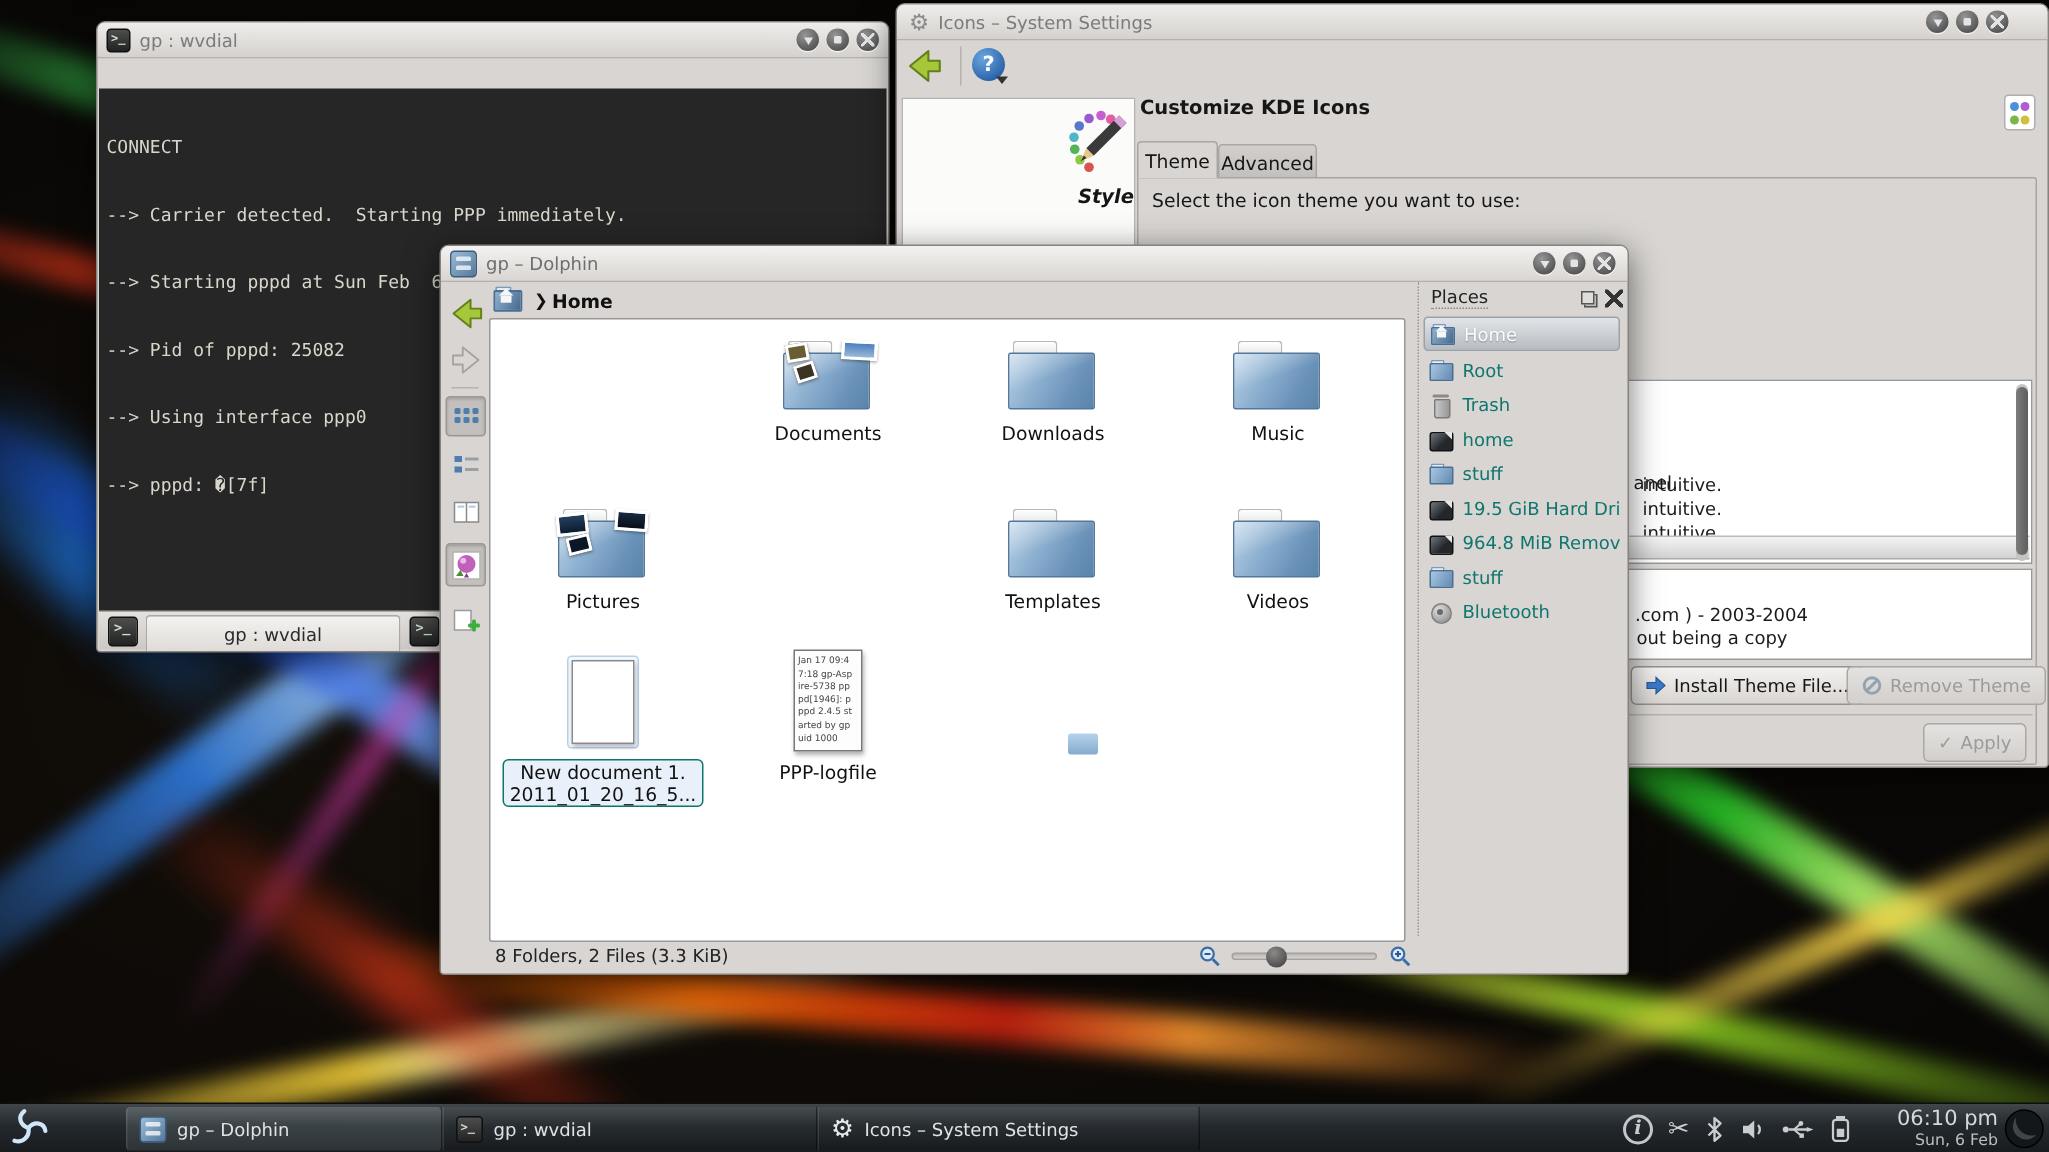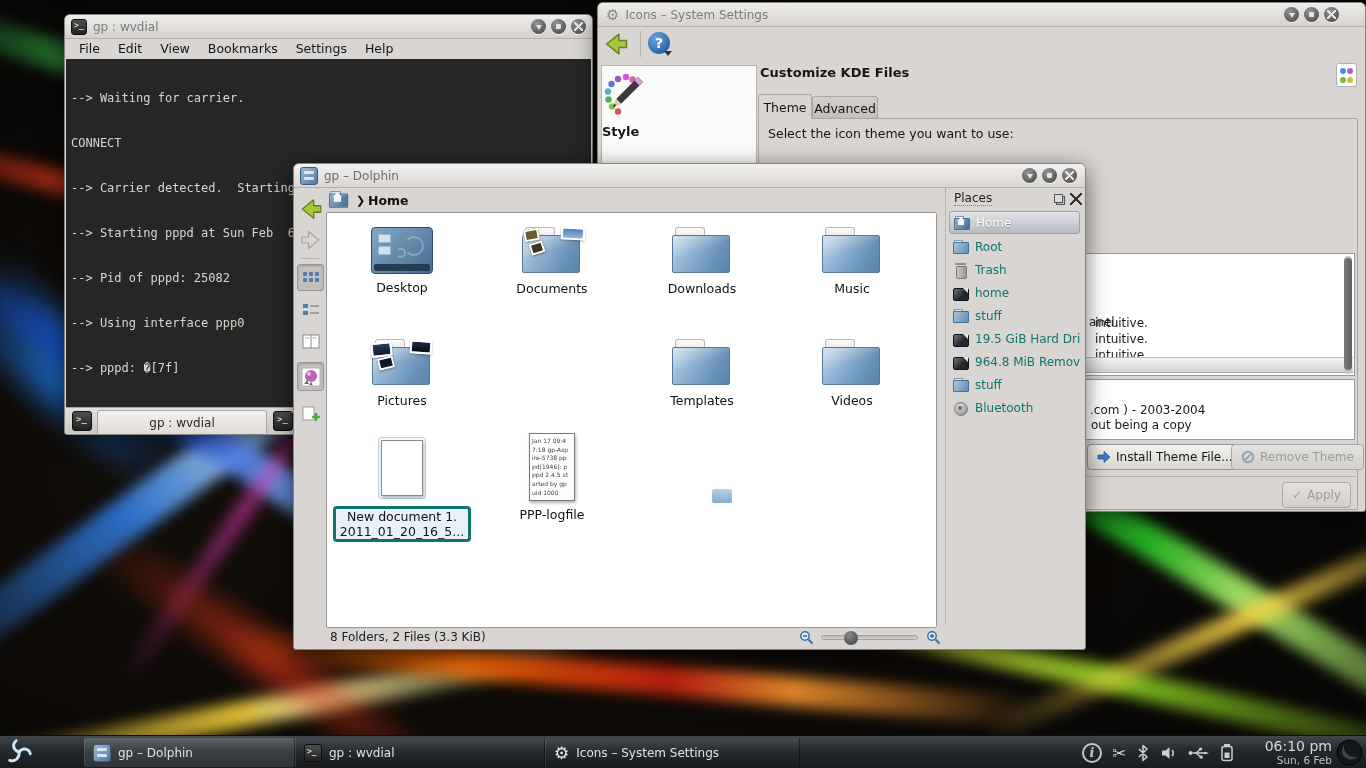--- a/index.html
+++ b/index.html
@@ -74,21 +74,21 @@
   #settings { left:597px; top:2px; width:769px; height:510px; z-index:20; }
   #settings .gear { font-size:15px; color:#8a8a8a; margin-left:8px; }
   .toolbtn { position:absolute; display:flex; align-items:center; justify-content:center; }
   .helpbtn { width:22px; height:22px; border-radius:50%;
     background:radial-gradient(circle at 35% 30%, #6aa6e0, #2a62a8 75%);
     color:#fff; font-weight:bold; font-size:14px; text-align:center; line-height:22px; }
   .caret-down { width:0; height:0; border-left:4px solid transparent; border-right:4px solid transparent;
     border-top:5px solid #333; }
   #settings .sidebar { position:absolute; left:3px; top:62px; width:156px; bottom:3px;
     background:#fbfbfa; border:1px solid #b5b2af; }
-  #settings .styleitem { position:absolute; left:0; right:0; top:6px; text-align:left; }
+  #settings .styleitem { position:absolute; left:0; right:0; top:6px; text-align:right;font-style:italic; }
   #settings .stylelabel { font-size:13px; font-weight:bold; color:#161616; margin-top:2px; }
   #settings .kheader { font-size:13px; font-weight:bold; color:#161616; }
   .tab { position:absolute; font-size:12.5px; color:#161616; text-align:center;
     border:1px solid #a8a5a2; }
   .tab.active { background:#d8d5d2; border-bottom:1px solid #d8d5d2; border-radius:3px 3px 0 0; z-index:3; }
   .tab.inactive { background:linear-gradient(#d2cfcc,#c2bfbc); border-radius:3px 3px 0 0; z-index:1; }
   #settings .panel { position:absolute; left:160px; top:115px; width:600px; height:392px;
     border:1px solid #a8a5a2; border-radius:0 2px 2px 2px; background:#d8d5d2; z-index:2; }
   .whitebox { position:absolute; background:#fff; border:1px solid #999; }
   .listfrag { font-size:12px; color:#1a1a1a; }
@@ -141,21 +141,21 @@
   .desk .strip { position:absolute; left:2px; right:2px; bottom:2px; height:7px; background:#243c52;
     border-radius:2px; }
   .desk .mfold { position:absolute; left:6px; width:13px; height:9px; background:#cfe2f2;
     border:1px solid #9cb8d0; border-radius:1px; }
   .desk .sw { position:absolute; border:2px solid rgba(255,255,255,.28); border-radius:50%;
     border-left-color:transparent; }
   .page { width:42px; height:56px; background:#fff; border:1px solid #8a8a8a; margin:0 auto;
     box-shadow:1px 2px 3px rgba(0,0,0,.25); }
   .selwrap { display:inline-block; padding:2px; border:1px solid #b7d0e8; border-radius:3px;
     background:#f3f8fd; }
-  .sel-label { display:inline-block; border:3px solid #0f766e; background:#e8f1fa; border-radius:4px;
+  .sel-label { display:inline-block; border:1px solid #0f766e; background:#e8f1fa; border-radius:4px;
     padding:0 4px; font-size:12.5px; line-height:15px; color:#111; }
   .page2 { width:46px; height:68px; background:#fdfdfd; border:1px solid #777; margin:0 auto;
     box-shadow:1px 2px 3px rgba(0,0,0,.3); font-size:6px; line-height:8.6px; color:#444;
     padding:3px 2px; text-align:left; overflow:hidden; }
   
   .places { position:absolute; left:651px; top:24px; width:137px; bottom:25px;
     border-left:1px dotted #9a9794; }
   .places .phead { position:absolute; left:8px; top:3px; font-size:12px; color:#222;
     border-bottom:1px dotted #888; }
   .pbtn { position:absolute; top:5px; width:12px; height:12px; }
@@ -249,30 +249,21 @@
       <span class="term-ico" style="width:16px;height:16px;margin-left:6px;padding:1px 0 0 2px">
         <span style="font-size:8px">&gt;_</span>
       </span>
       <span class="title">gp : wvdial</span>
       <div class="winbtns" style="right:6px">
         <div class="winbtn wb-min"></div>
         <div class="winbtn wb-max"></div>
         <div class="winbtn wb-close"></div>
       </div>
     </div>
-    <div class="menubar">
-      <span>File</span>
-      <span>Edit</span>
-      <span>View</span>
-      <span>Bookmarks</span>
-      <span>Settings</span>
-      <span>Help</span>
-    </div>
     <div class="tcontent">
-      <div class="tline">--&gt; Waiting for carrier.</div>
       <div class="tline">CONNECT</div>
       <div class="tline">--&gt; Carrier detected.  Starting PPP immediately.</div>
       <div class="tline">--&gt; Starting pppd at Sun Feb  6 18:08:22 2011</div>
       <div class="tline">--&gt; Pid of pppd: 25082</div>
       <div class="tline">--&gt; Using interface ppp0</div>
       <div class="tline">--&gt; pppd: �[7f]</div>
       
       
       
       
@@ -346,21 +337,21 @@
           <rect x="5" y="7" width="9" height="16" rx="1" fill="#8a8a8a"></rect>
           <rect x="6.5" y="9" width="6" height="5" fill="#e8e8e8"></rect>
           <g stroke="#7a7a7a" stroke-width="2.6" stroke-linecap="round">
             <line x1="18" y1="10" x2="31" y2="22"></line>
               <line x1="31" y1="10" x2="18" y2="22"></line>
           </g>
         </svg>
       </div>
     </div>
 
-    <div class="txt kheader" style="left:162px;top:62px">Customize KDE Files</div>
+    <div class="txt kheader" style="left:162px;top:62px">Customize KDE Icons</div>
     <div class="dotsicon" style="left:738px;top:60px">
       <i style="background:#4a90d9"></i>
         <i style="background:#b05fd0"></i>
       <i style="background:#7ab648"></i>
         <i style="background:#d0c040"></i>
     </div>
 
     <div class="tab active" style="left:160px;top:91px;width:54px;height:25px;line-height:25px">Theme</div>
     <div class="tab inactive" style="left:214px;top:93px;width:66px;height:23px;line-height:23px">Advanced</div>
     <div class="panel"></div>
@@ -480,30 +471,20 @@
             <g fill="#3fae3f">
               <rect x="11" y="10.7" width="8" height="2.6" rx="1"></rect>
               <rect x="13.7" y="8" width="2.6" height="8" rx="1"></rect>
             </g>
           </svg>
       </div>
     </div>
 
     <div class="view">
 
-      <div class="fitem" style="left:0;top:14px">
-        <div class="desk">
-          <div class="mfold" style="top:6px"></div>
-            <div class="mfold" style="top:18px"></div>
-          <div class="sw" style="right:8px;top:8px;width:20px;height:20px"></div>
-          <div class="sw" style="right:26px;top:20px;width:10px;height:10px"></div>
-          <div class="strip"></div>
-        </div>
-        <div class="flabel">Desktop</div>
-      </div>
       <div class="fitem" style="left:300px;top:14px">
         <div class="fld">
             <div class="ftab"></div>
             <div class="fbody"></div>
           </div>
         <div class="flabel">Downloads</div>
       </div>
       <div class="fitem" style="left:150px;top:14px">
         <div class="fld">
           <div class="ftab"></div>

